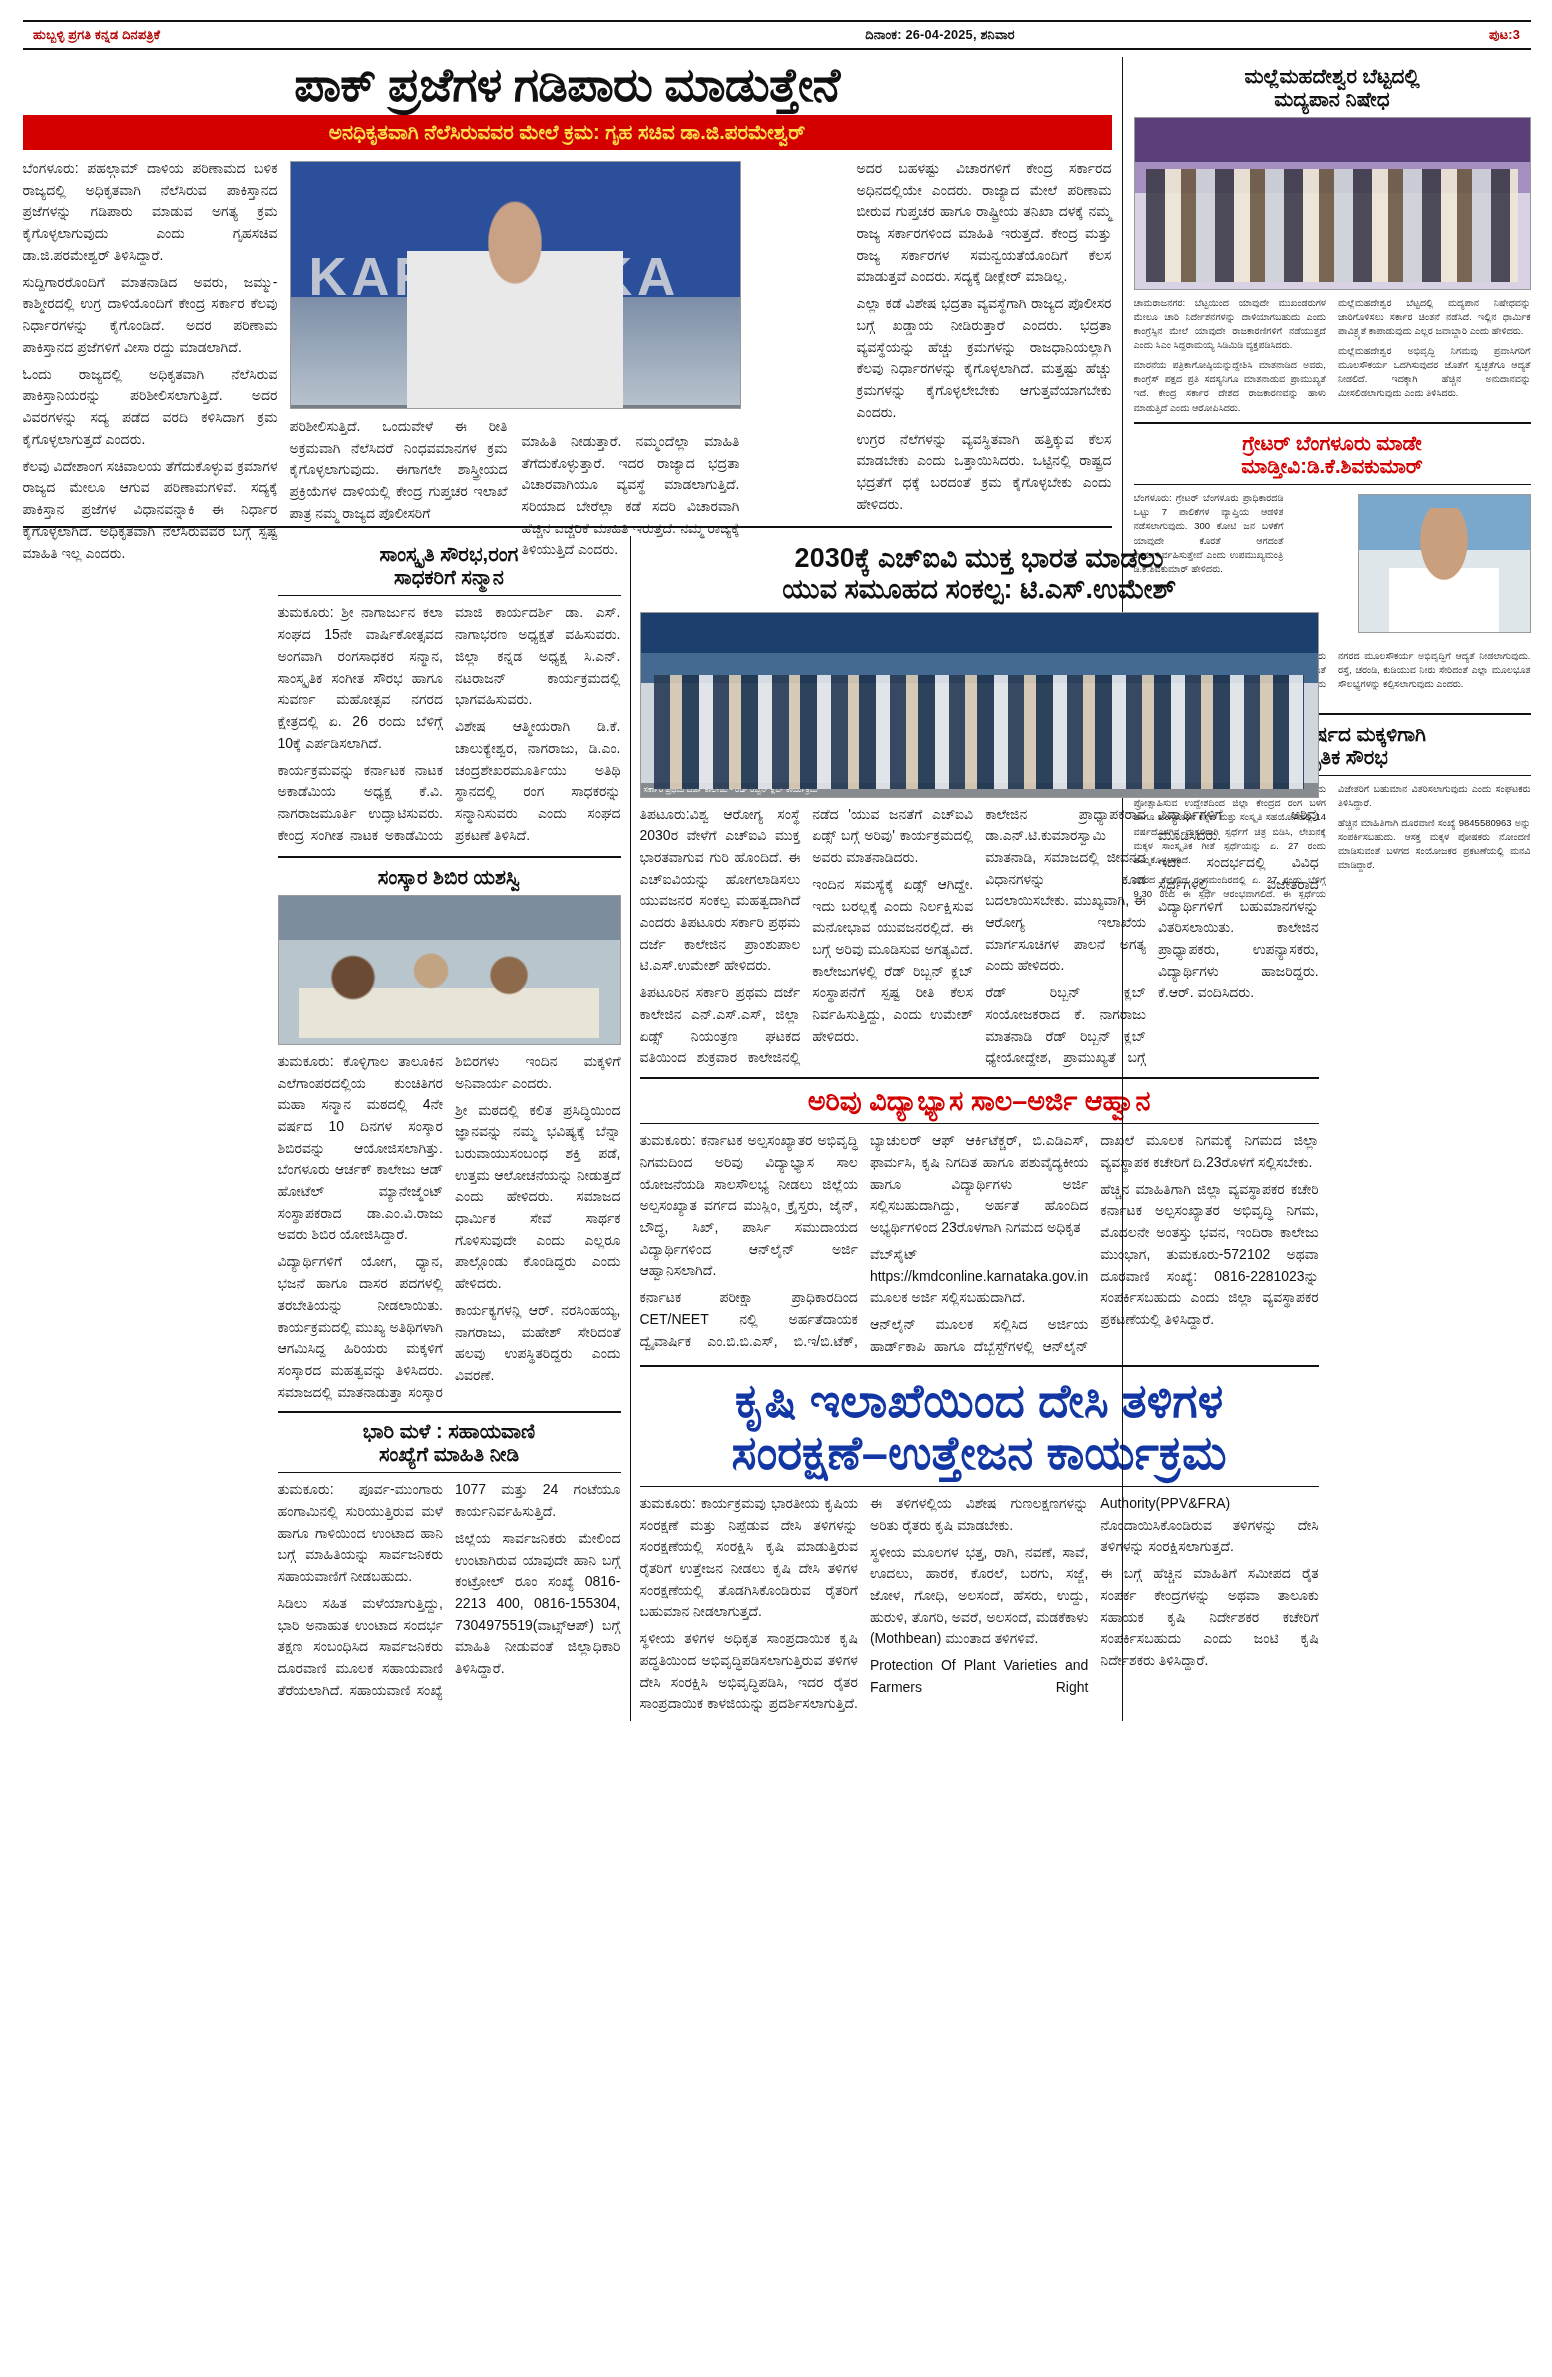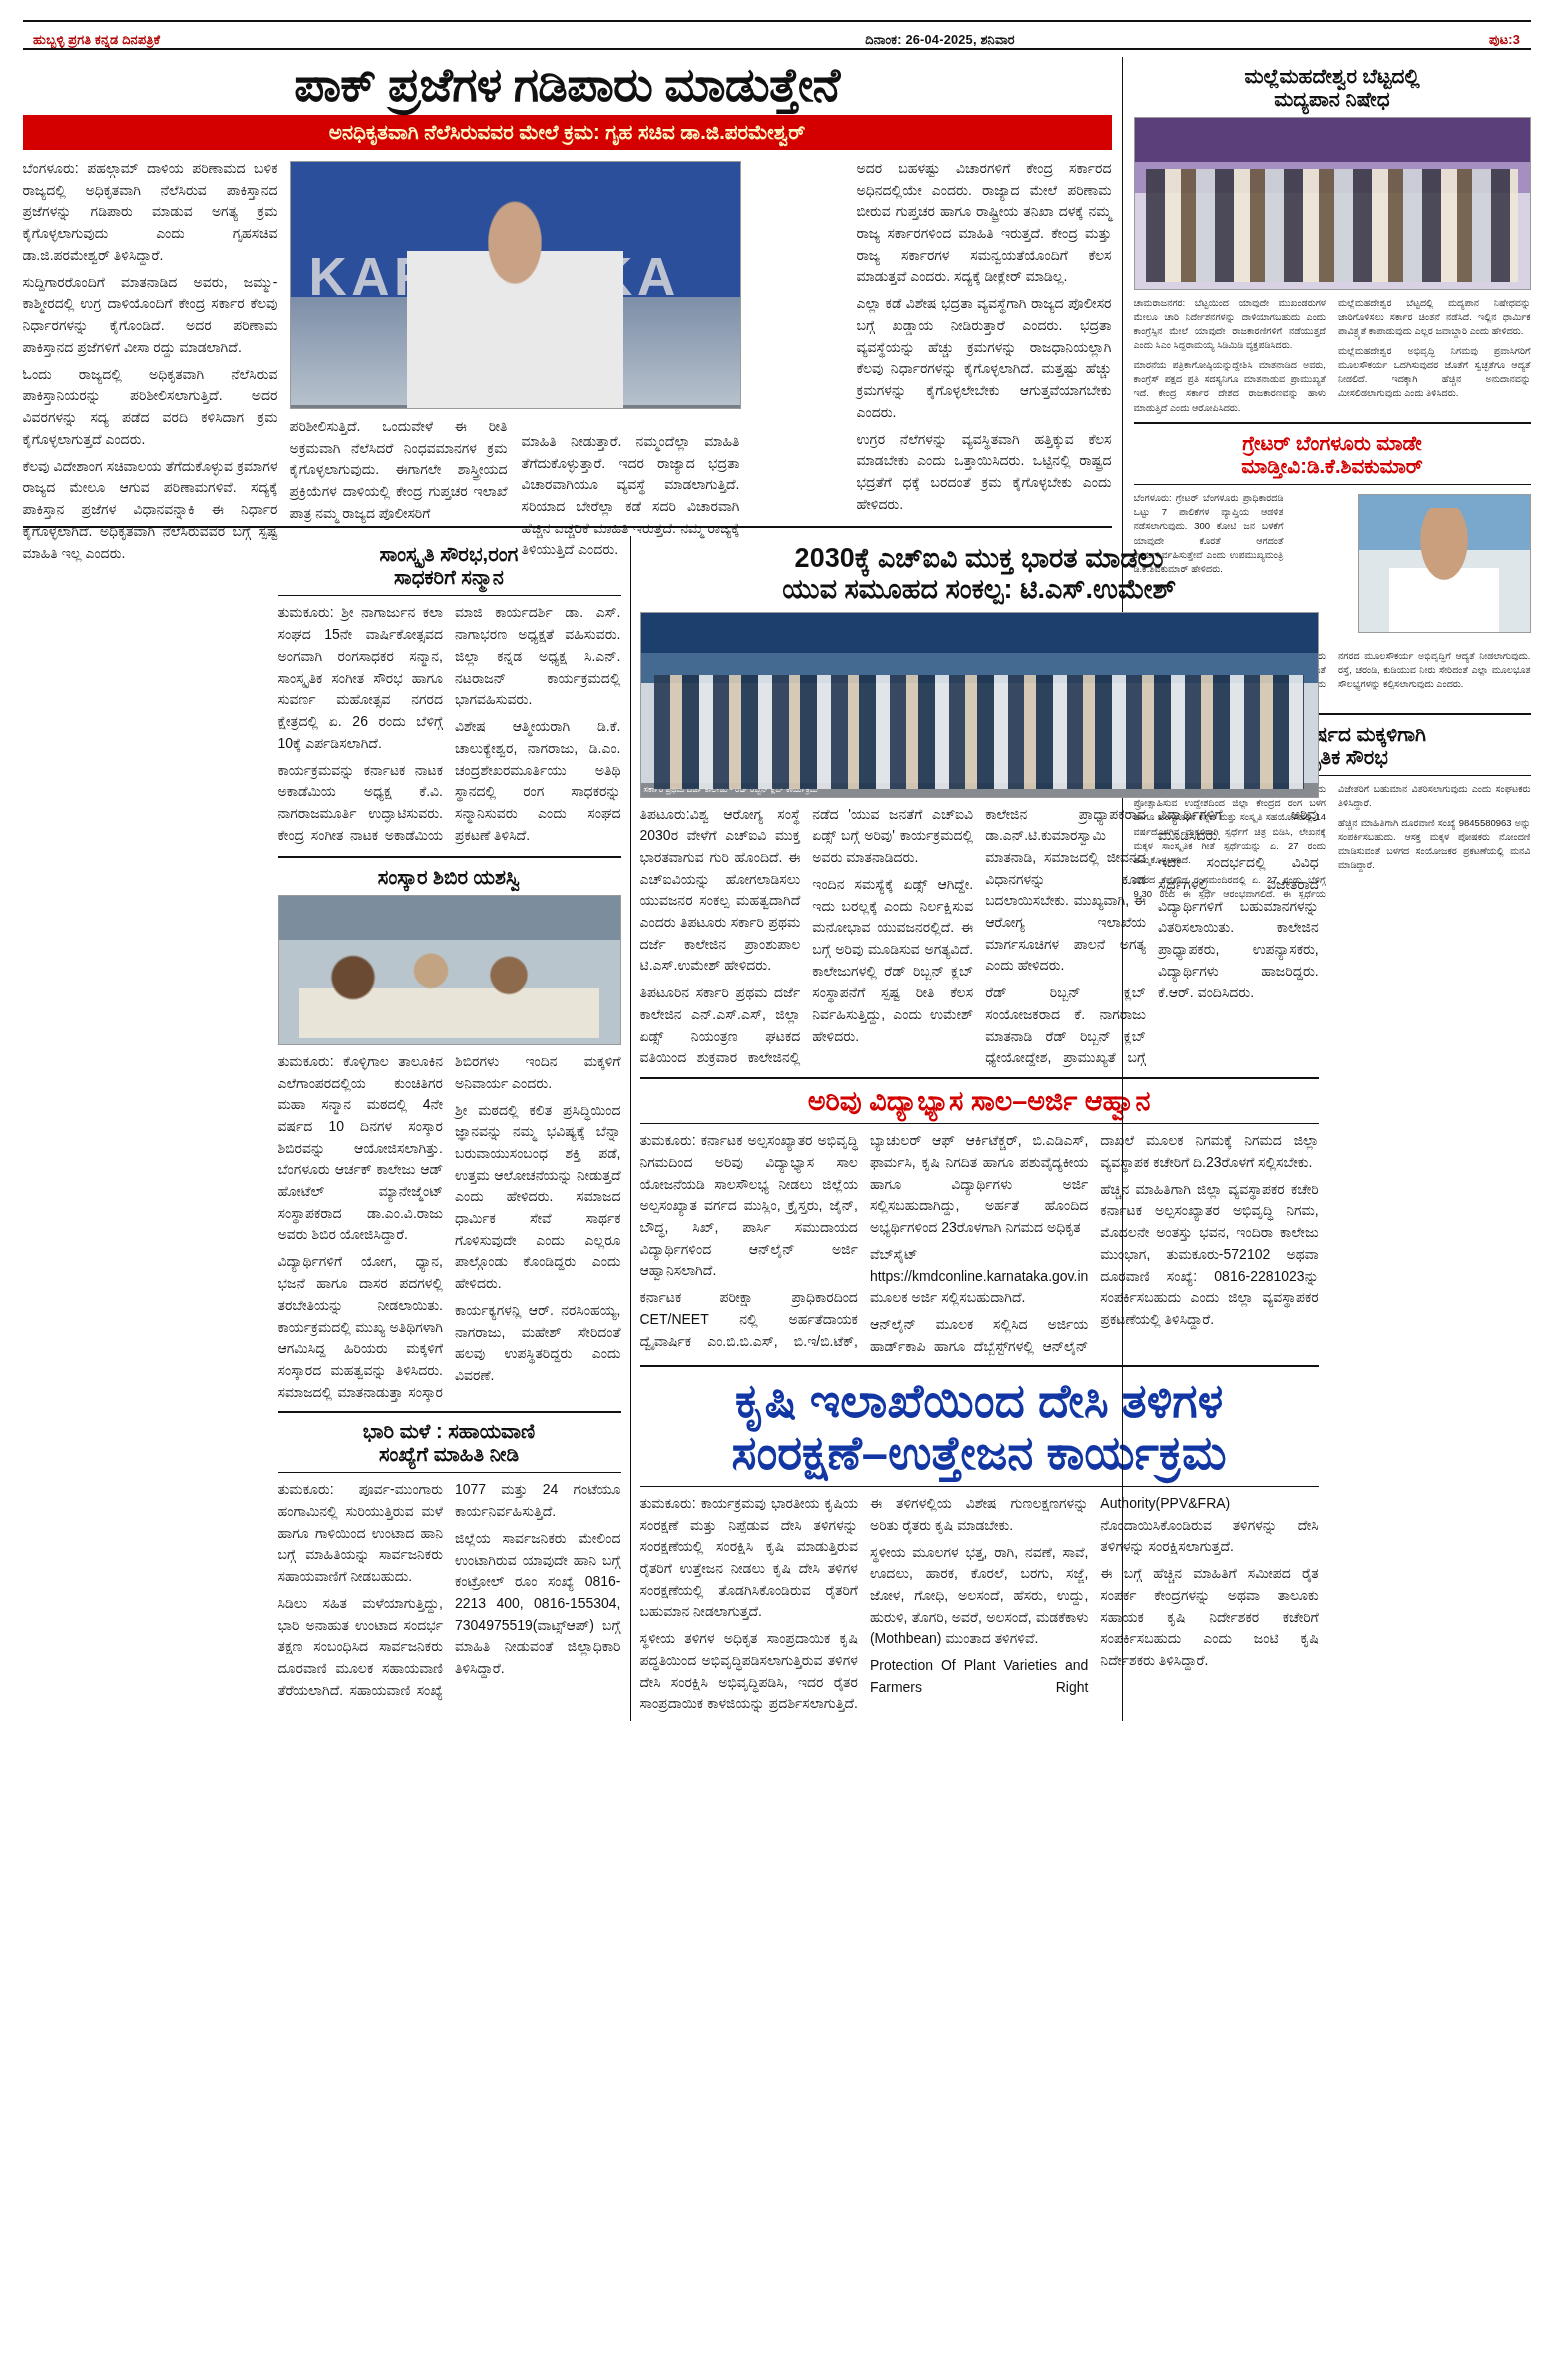--- a/index.html
+++ b/index.html
@@ -17,21 +17,21 @@
     background: #fff;
     position: relative;
   }
 
   
   .masthead {
     border-top: 2.3px solid #111;
     border-bottom: 2.3px solid #111;
     height: 30px;
     display: flex;
-    align-items: flex-end;
+    align-items: center;
     font-size: 12.8px;
     font-weight: bold;
     padding: 0 10.5px;
     letter-spacing: 0.2px;
   }
   .masthead .mh-left { color:#b00000; flex: 0 0 34%; }
   .masthead .mh-center { flex: 1 1 auto; text-align:center; color:#111; }
   .masthead .mh-right { flex: 0 0 12%; text-align:right; color:#b00000; }
 
   
@@ -51,21 +51,21 @@
   h1.lead {
     font-size: 47px;
     line-height: 1.05;
     margin: 3px 0 6px 0;
     text-align: center;
     font-weight: bold;
     letter-spacing: -0.8px;
   }
   .kicker {
     background: #d40000;
-    color: #fef9c3;
+    color: #fde047;
     text-align: center;
     font-size: 20px;
     font-weight: bold;
     padding: 5.3px 4.5px 6.8px 4.5px;
     line-height: 1.15;
   }
 
   
   .cols-4 { column-count: 4; column-gap: 12px; }
   .cols-3 { column-count: 3; column-gap: 12px; }

